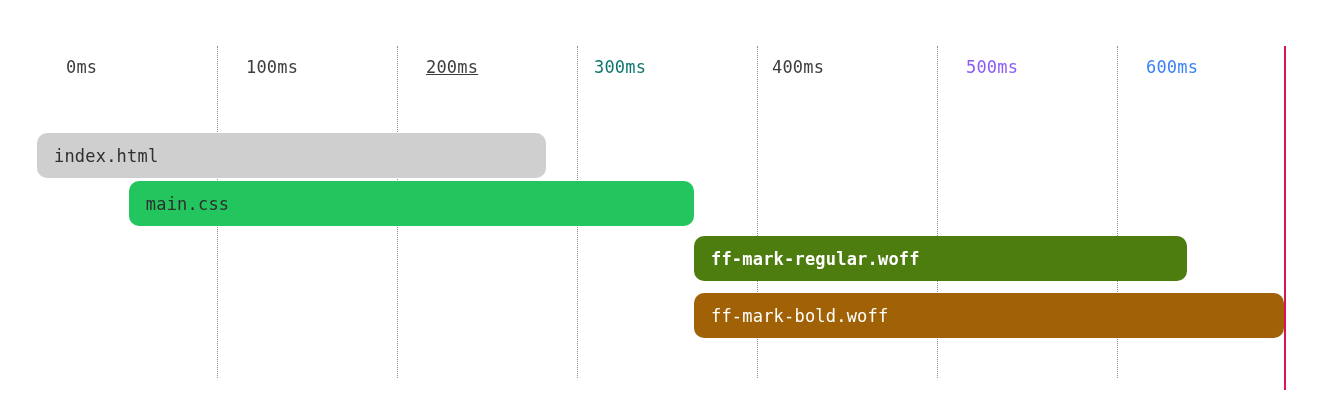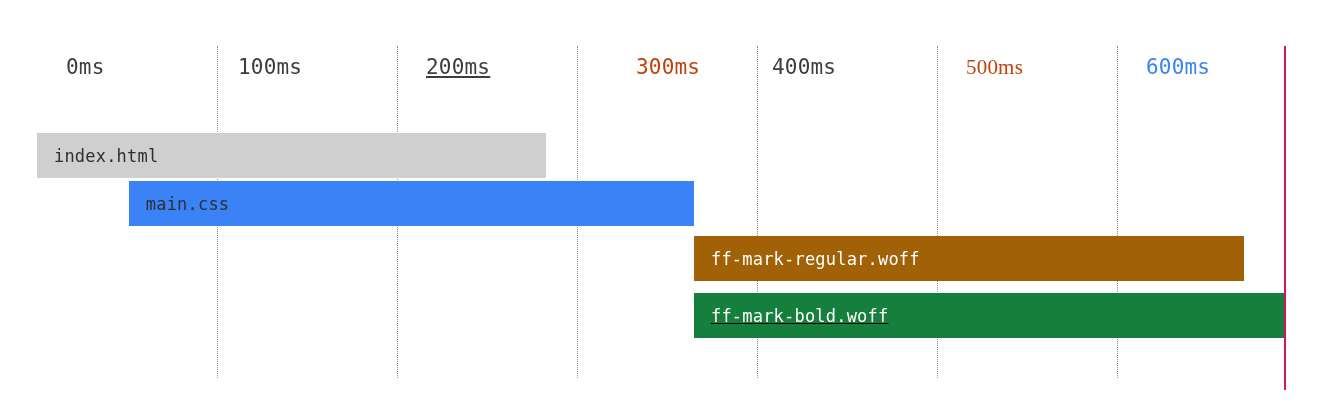--- a/index.html
+++ b/index.html
@@ -41,32 +41,32 @@
     top: 46px;
     width: 0;
     height: 344px;
     border-left: 2px solid #d6155c;
   }
 
   
   .axis-label {
     position: absolute;
     top: 57px;
-    font-size: 21px;
+    font-size: 17px;
     line-height: 20px;
     color: #3d3d3d;
     letter-spacing: 0.2px;
     white-space: nowrap;
   }
 
   
   .bar {
     position: absolute;
     height: 45px;
-    border-radius: 0;
+    border-radius: 10px;
     box-sizing: border-box;
     display: flex;
     align-items: center;
   }
   .bar-resource { background: #cfcfcf; }
   .bar-font     { background: #d6155c; }
 
   .bar-label {
     font-size: 17px;
     line-height: 20px;
@@ -87,36 +87,36 @@
       <div class="gridline" style="left: 397px; border-left-color: rgb(141, 141, 141);"></div>
       <div class="gridline" style="left: 577px; border-left-color: rgb(141, 141, 141);"></div>
       <div class="gridline" style="left: 757px; border-left-color: rgb(141, 141, 141);"></div>
       <div class="gridline" style="left: 937px; border-left-color: rgb(141, 141, 141);"></div>
       <div class="gridline" style="left: 1117px; border-left-color: rgb(141, 141, 141);"></div>
       <div class="marker-line" style="left: 1284.4px; border-left-color: rgb(214, 21, 92);"></div>
     </div>
 
   <div id="axis-layer">
       <div class="axis-label" style="left: 66px; color: rgb(61, 61, 61);">0ms</div>
-      <div class="axis-label" style="left: 238px; color: rgb(61, 61, 61);">100ms</div>
+      <div class="axis-label" style="left: 246px; color: rgb(61, 61, 61);">100ms</div>
       <div class="axis-label" style="left: 426px; color: rgb(61, 61, 61); text-decoration: underline;">200ms</div>
-      <div class="axis-label" style="left: 636px; color: #c2410c;">300ms</div>
+      <div class="axis-label" style="left: 594px; color: #0f766e;">300ms</div>
       <div class="axis-label" style="left: 772px; color: rgb(61, 61, 61);">400ms</div>
-      <div class="axis-label" style="left: 966px; color: #c2410c; font-family: Liberation Serif, serif;">500ms</div>
+      <div class="axis-label" style="left: 966px; color: #8b5cf6;">500ms</div>
       <div class="axis-label" style="left: 1146px; color: #3b82f6;">600ms</div>
     </div>
 
   <div id="bars-layer">
       <div class="bar bar-resource" style="left: 37px; width: 509.4px; top: 133px; background: rgb(207, 207, 207);">
         <span class="bar-label">index.html</span>
       </div>
-      <div class="bar bar-resource" style="left: 128.8px; width: 565.2px; top: 181px; background: #3b82f6;">
+      <div class="bar bar-resource" style="left: 128.8px; width: 565.2px; top: 181px; background: #22c55e;">
         <span class="bar-label">main.css</span>
       </div>
-      <div class="bar bar-font" style="left: 694px; width: 550px; top: 236px; background: #a16207;">
+      <div class="bar bar-font" style="left: 694px; width: 493px; top: 236px; background: #4d7c0f; font-weight: bold;">
         <span class="bar-label">ff-mark-regular.woff</span>
       </div>
-      <div class="bar bar-font" style="left: 694px; width: 590.4px; top: 293px; background: #15803d; text-decoration: underline;">
+      <div class="bar bar-font" style="left: 694px; width: 590.4px; top: 293px; background: #a16207;">
         <span class="bar-label">ff-mark-bold.woff</span>
       </div>
     </div>
 
 </div>
 
 </body></html>

